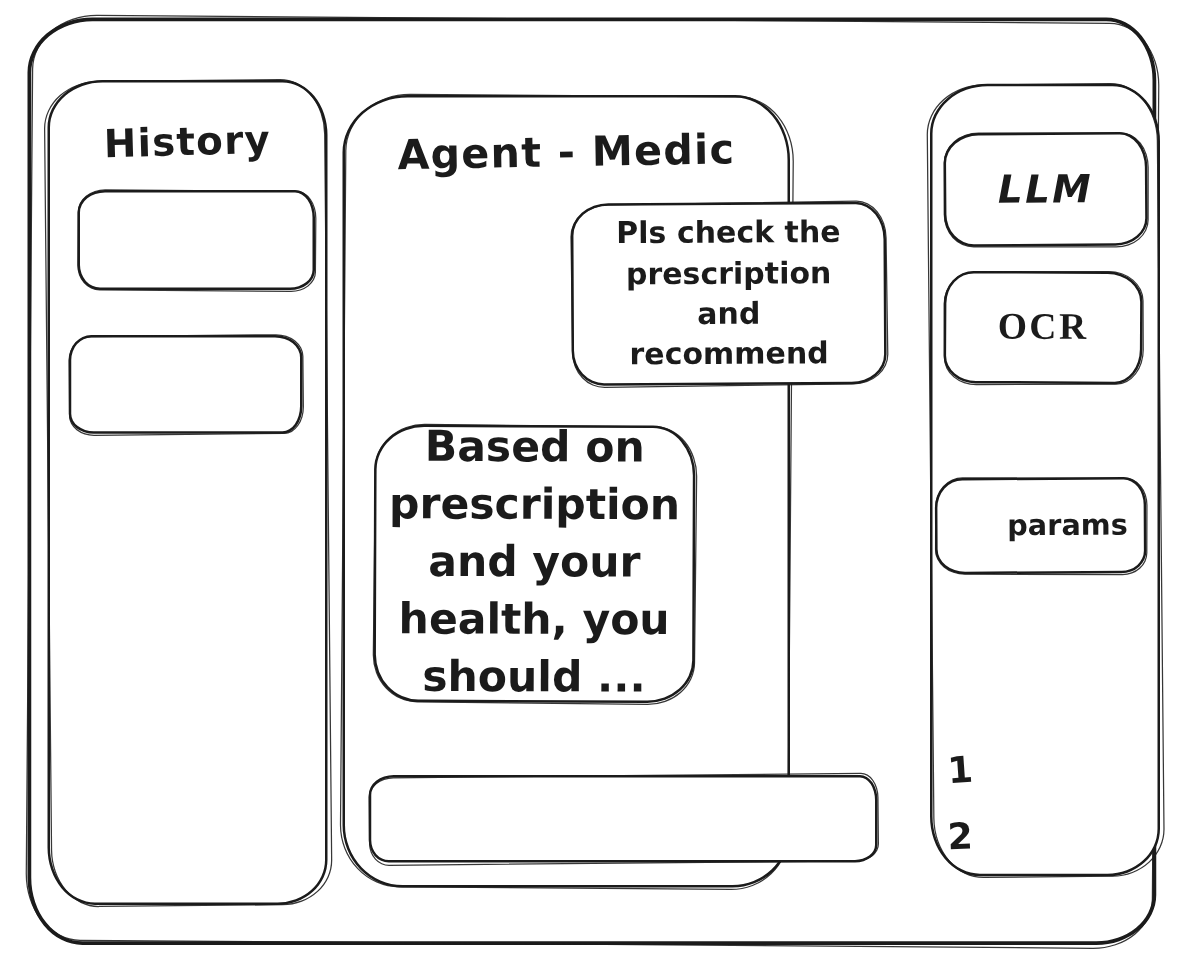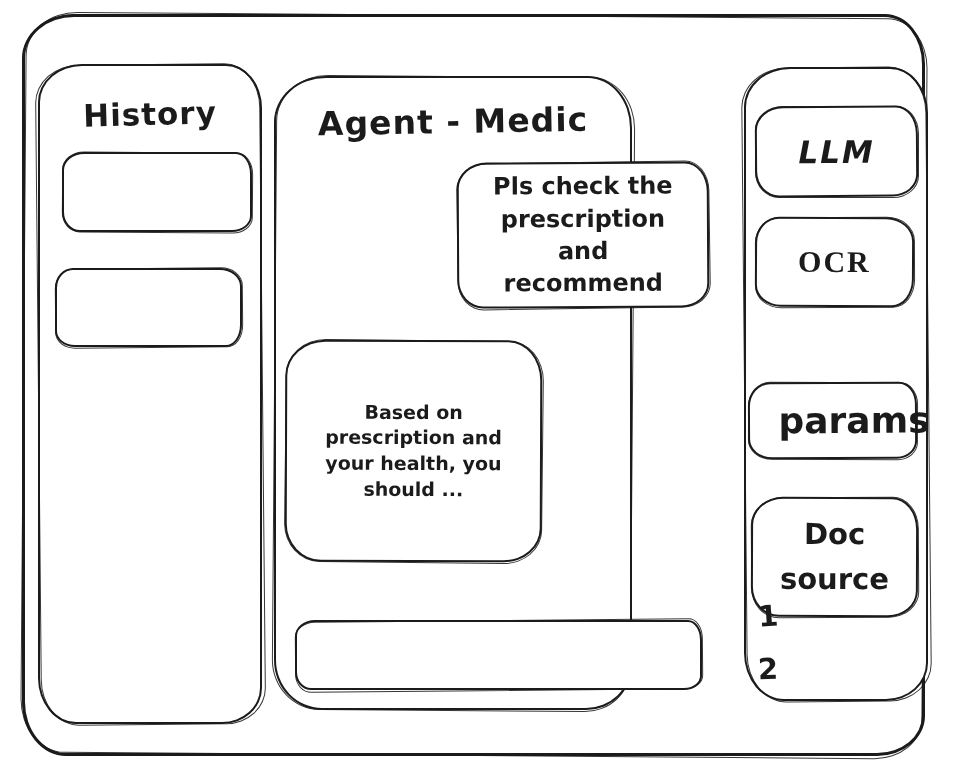--- a/index.html
+++ b/index.html
@@ -67,22 +67,22 @@
     display:flex; align-items:center; justify-content:center;
     text-align:center; font-weight:bold; line-height:1.35;
   }
   .bubble-user {
     left:181px; top:84px; width:252px; height:146px;
     font-size:24px; padding:0 25px;
     border-radius:30px 24px 28px 26px / 26px 30px 24px 28px;
     transform:rotate(-.3deg);
   }
   .bubble-assistant {
-    left:9px; top:262px; width:257px; height:222px;
-    font-size:19px; padding:0 29px;
+    left:23px; top:262px; width:257px; height:222px;
+    font-size:34px; padding:0 29px;
     border-radius:40px 34px 38px 36px / 36px 40px 34px 38px;
     transform:rotate(.2deg);
   }
   .chat-input {
     left:19px; top:542px; width:407px; height:70px;
     border-radius:20px 14px 18px 16px / 16px 20px 14px 18px;
     font-size:24px; font-weight:bold; line-height:64px; padding:0 18px;
     cursor:text;
   }
 
@@ -103,21 +103,21 @@
   }
   .btn-ocr {
     left:9px; top:148px; width:159px; height:90px;
     font-size:30px; letter-spacing:2px;
     border-radius:24px 28px 22px 26px / 26px 24px 28px 22px;
     transform:rotate(.3deg);
     font-family:Liberation Serif, serif;
   }
   .btn-params {
     left:2px; top:313px; width:169px; height:77px;
-    font-size:36px;
+    font-size:23px;
     border-radius:22px 18px 20px 24px / 24px 22px 18px 20px;
     transform:rotate(-.3deg);
     padding-left:43px;
   }
   .btn-doc {
     left:5px; top:428px; width:167px; height:120px;
     font-size:29px; line-height:1.55; padding:0 12px;
     border-radius:32px 26px 30px 28px / 28px 32px 26px 30px;
     transform:rotate(.2deg);
   }
@@ -151,19 +151,18 @@
     <div class="sk skb chat-input"></div>
   </div>
 
   <div class="sk skb tools">
     <div class="sk tool-btn btn-llm">LLM</div>
 
     <div class="sk skb tool-btn btn-ocr">OCR</div>
 
     <div class="sk tool-btn btn-params">params</div>
 
-    <div class="sk skb tool-btn btn-doc">Doc source</div>
 
     <div class="doc-num doc-num-1">1</div>
     <div class="doc-num doc-num-2">2</div>
   </div>
 
 </div>
 
 </body></html>

